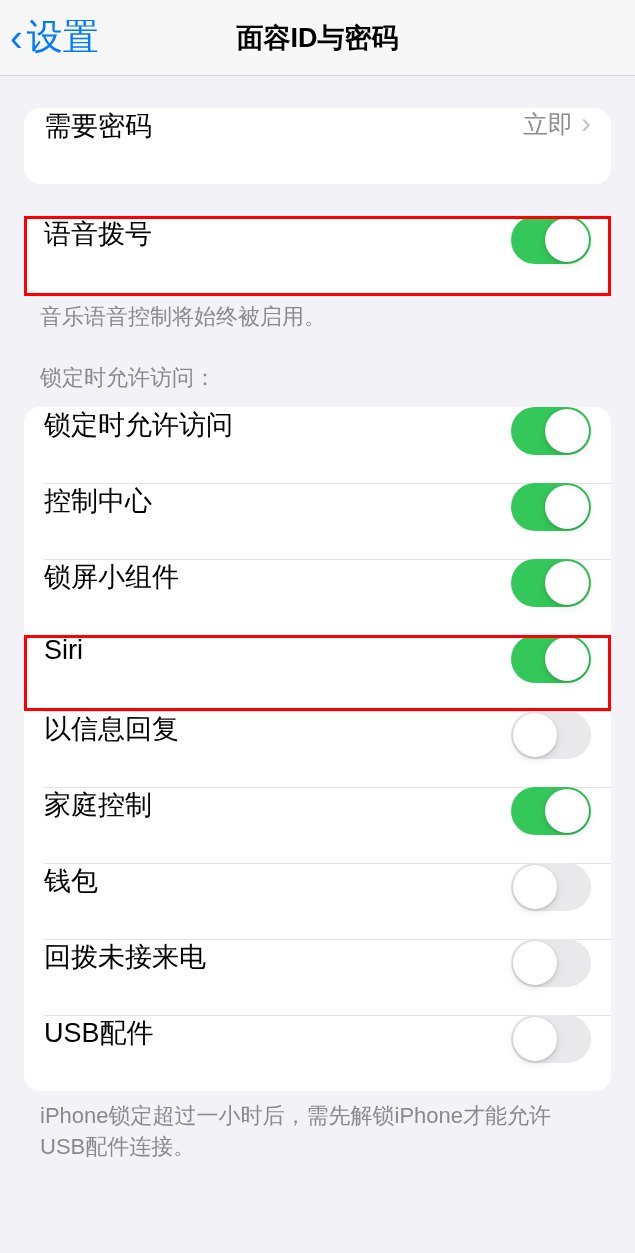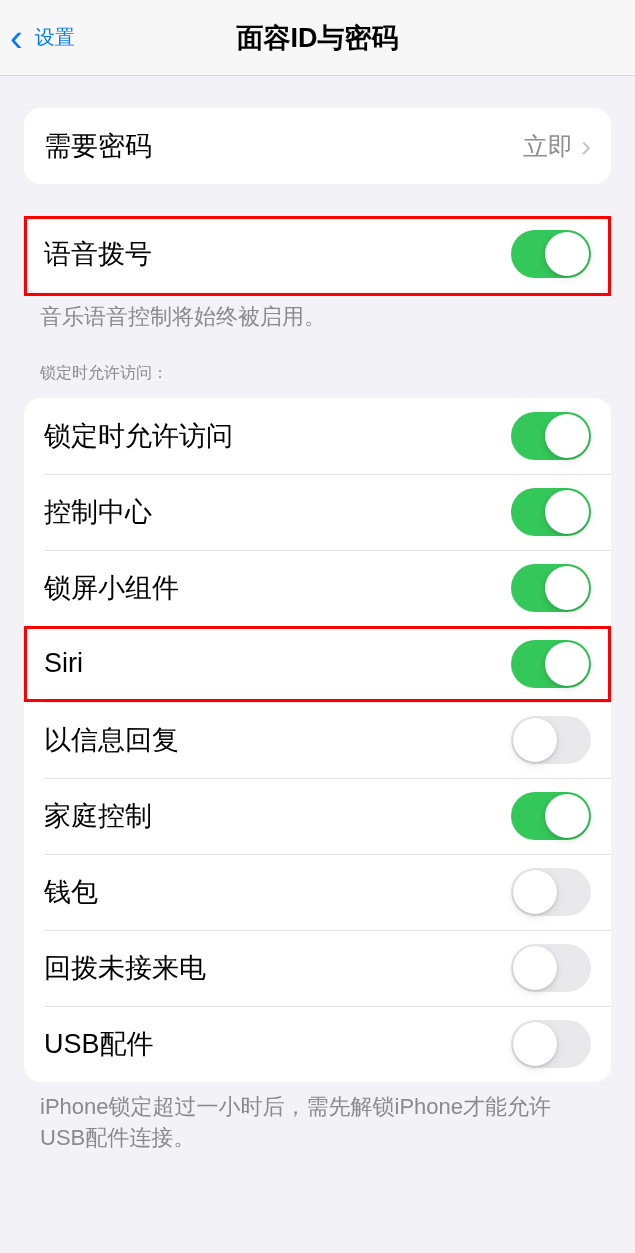--- a/index.html
+++ b/index.html
@@ -30,22 +30,22 @@
       cursor: pointer;
     }
     .back-chevron {
       color: #007aff;
       font-size: 38px;
       font-weight: 500;
       line-height: 1;
     }
     .back-label {
       color: #007aff;
-      font-size: 20px;
-      margin-left: 12px;
+      font-size: 36px;
+      margin-left: 4px;
       font-family: Liberation Mono, monospace;
     }
     .nav-title {
       position: absolute;
       left: 50%;
       transform: translateX(-50%);
       font-size: 27px;
       font-weight: 600;
       color: #000;
       text-align: right;
@@ -54,21 +54,20 @@
       padding: 0;
     }
     .group {
       background: #ffffff;
       margin: 32px 24px 0 24px;
       border-radius: 16px;
       overflow: visible;
     }
     .row {
       display: flex;
-      align-items: center;
       justify-content: space-between;
       padding: 0 20px;
       min-height: 76px;
       position: relative;
     }
     .row + .row::before {
       content: "";
       position: absolute;
       top: 0;
       left: 20px;
@@ -93,21 +92,21 @@
       line-height: 1;
     }
     .footer-text {
       color: #8a8a8e;
       font-size: 22px;
       padding: 10px 48px 0 40px;
       line-height: 1.4;
     }
     .header-text {
       color: #8a8a8e;
-      font-size: 16px;
+      font-size: 22px;
       padding: 30px 40px 8px 40px;
     }
     .toggle {
       width: 80px;
       height: 48px;
       border-radius: 24px;
       position: relative;
       cursor: pointer;
     }
     .toggle.on {

